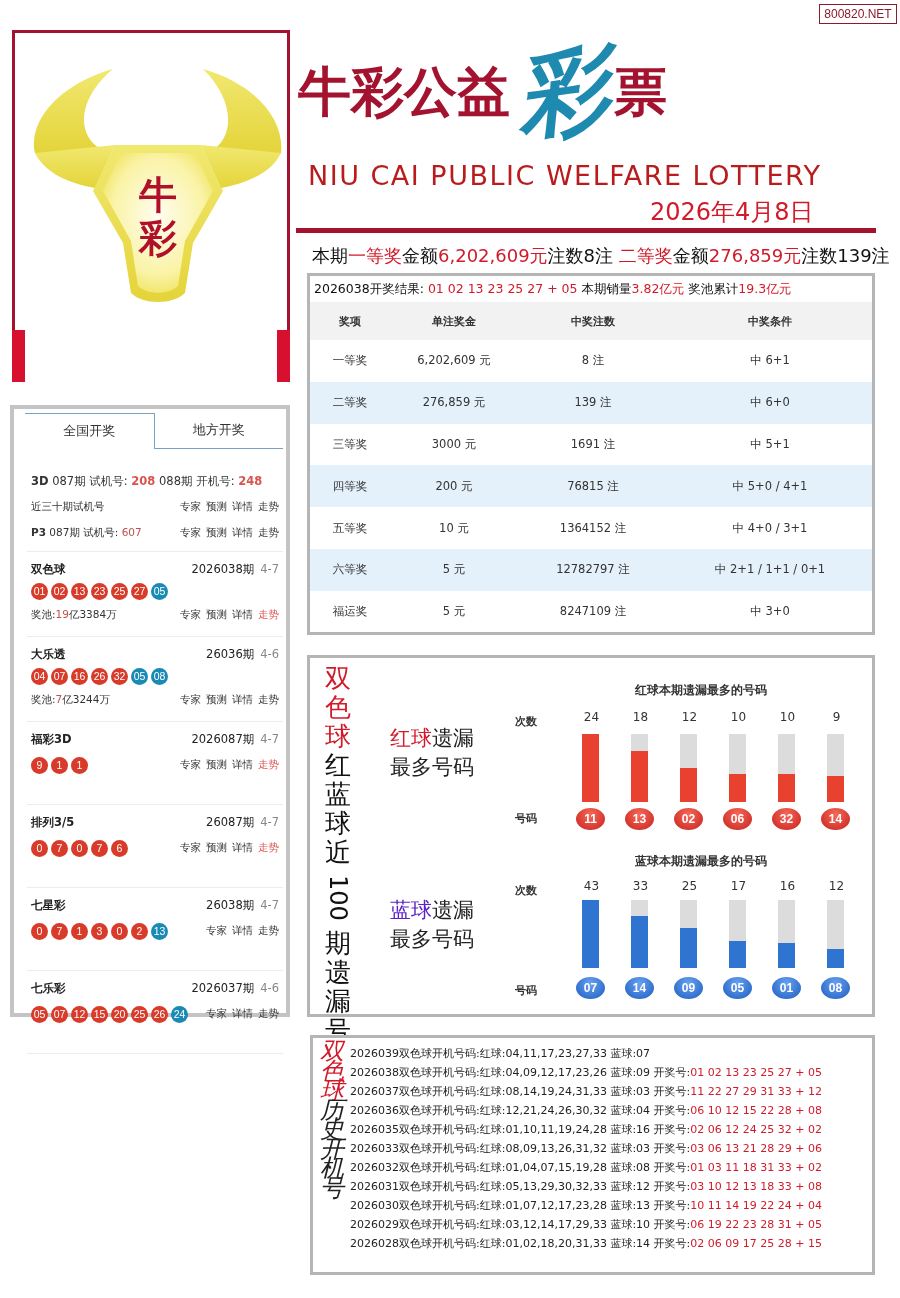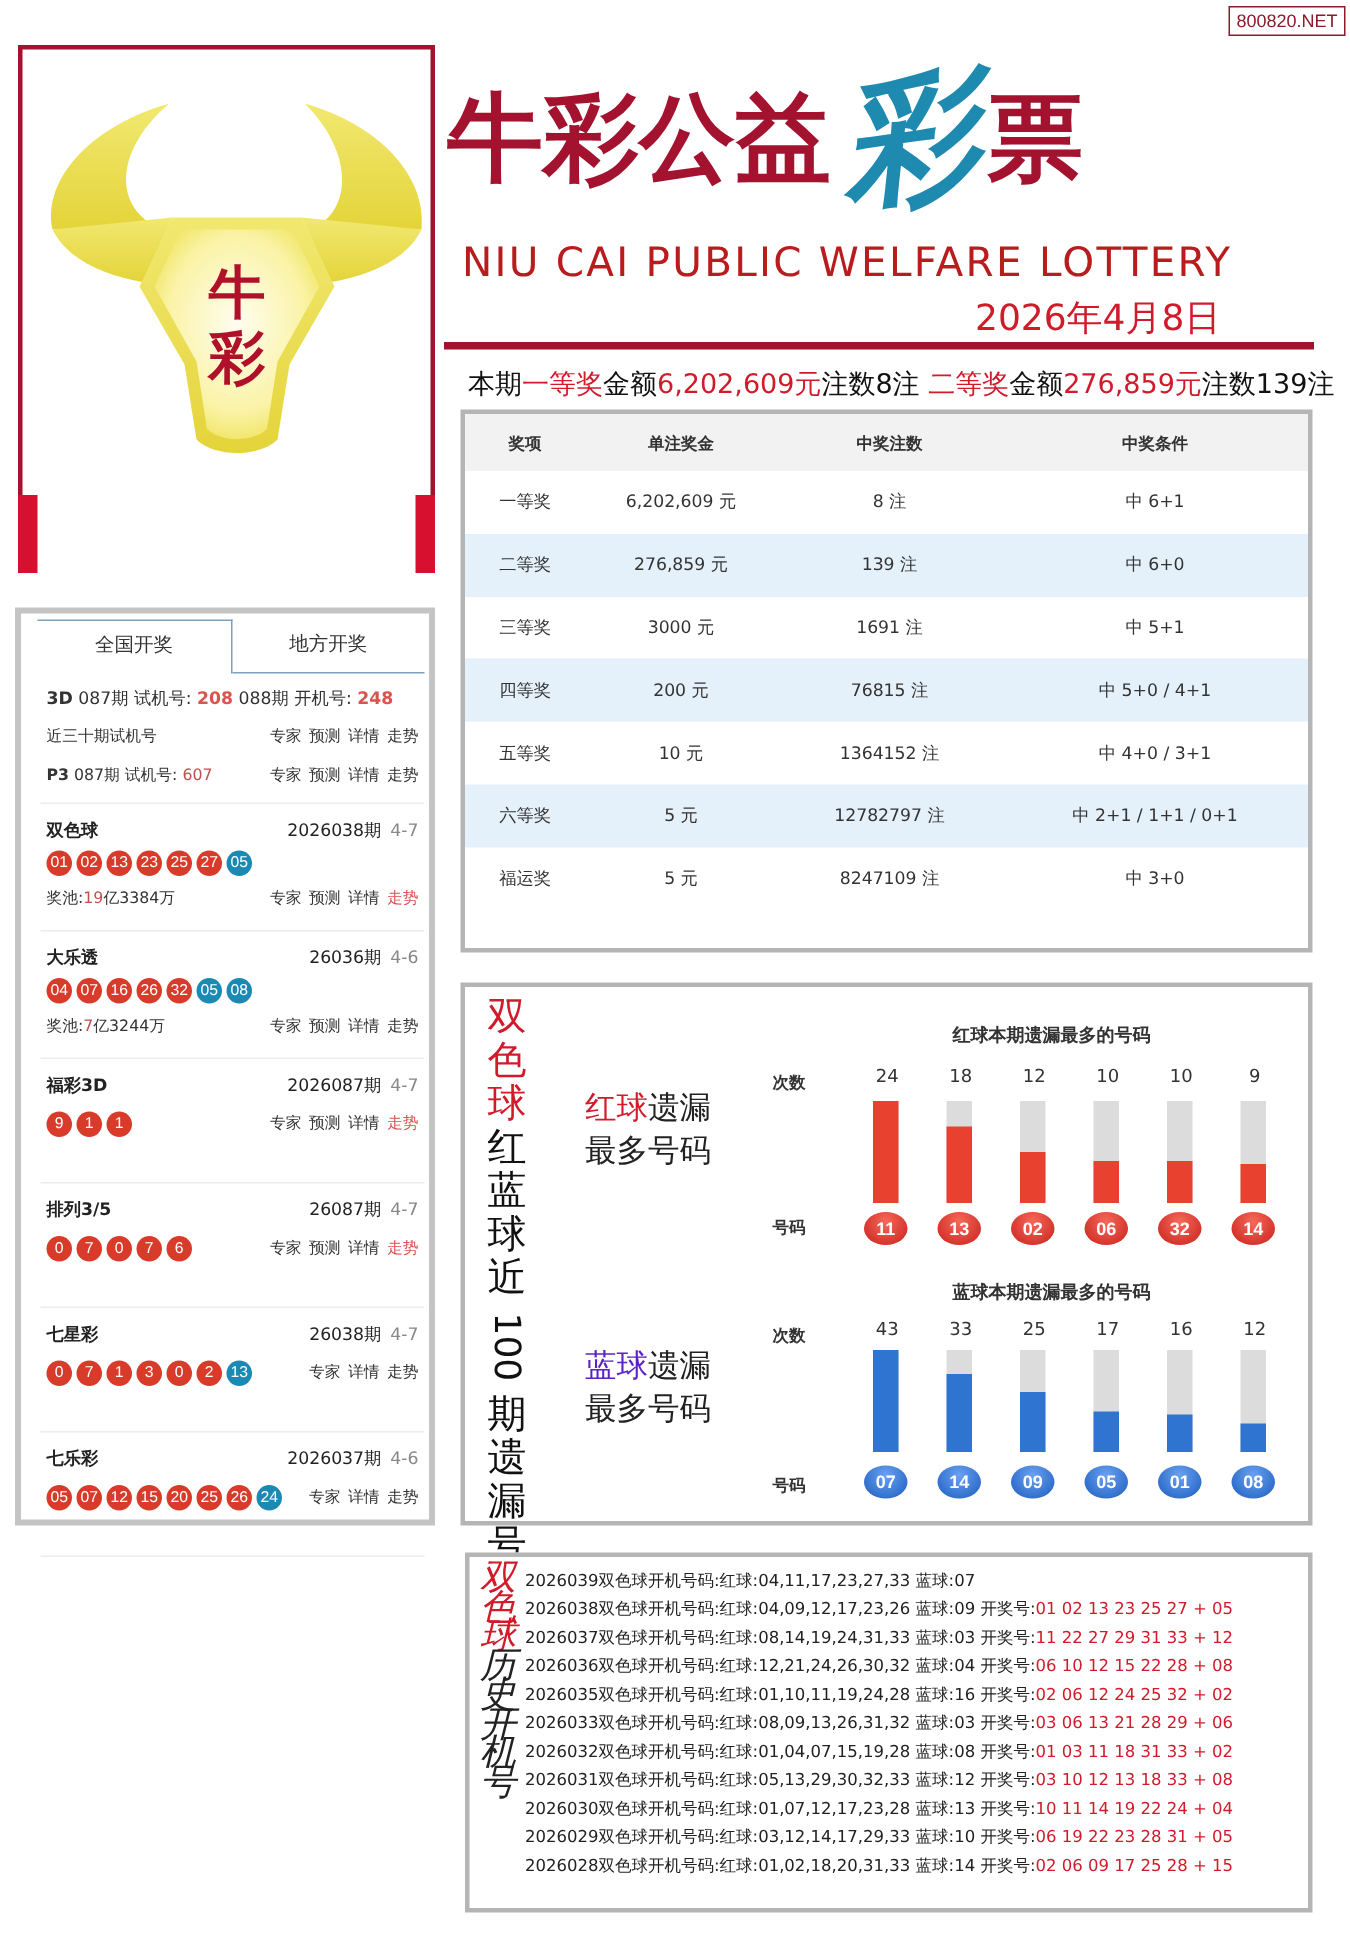--- a/index.html
+++ b/index.html
@@ -10,21 +10,21 @@
 
   
   .logo-box { position: absolute; left: 12px; top: 30px; width: 278px; height: 352px; border-top: 3px solid #a3122e; border-left: 3px solid #a3122e; border-right: 3px solid #a3122e; }
   .logo-box .foot { position: absolute; bottom: 0; width: 13px; height: 52px; background: #d6102e; }
   .logo-box .foot.l { left: -3px; }
   .logo-box .foot.r { right: -3px; }
   .logo-svg { position: absolute; left: 8px; top: 10px; }
 
   
   .title { position: absolute; left: 298px; top: 42px; height: 100px; display: flex; align-items: center; }
-  .title .t { font-family: Liberation Sans, sans-serif; font-weight: bold; font-size: 64px; color: #a3122e; letter-spacing: 0px; line-height: 1; }
+  .title .t { font-family: Liberation Serif, serif; font-weight: bold; font-size: 53px; color: #a3122e; letter-spacing: 0px; line-height: 1; }
   .title .art { font-family: "DejaVu Serif", serif; font-weight: bold; font-style: italic; font-size: 92px; color: #1f8ab0; margin: 0 6px; transform: rotate(-8deg); display: inline-block; line-height: 1; }
   .subtitle { position: absolute; left: 308px; top: 160px; font-family: "DejaVu Sans", sans-serif; font-size: 27px; color: #b91c1c; letter-spacing: 1.5px; white-space: nowrap; }
   .date { position: absolute; left: 650px; top: 196px; font-family: "DejaVu Sans", sans-serif; font-size: 24px; color: #d11a2a; }
   .red-rule { position: absolute; left: 296px; top: 228px; width: 580px; height: 5px; background: #a3122e; }
 
   .summary { position: absolute; left: 312px; top: 244px; font-size: 18px; color: #111; white-space: nowrap; }
   .summary .r { color: #d11a2a; }
 
   
   .prize-panel { position: absolute; left: 307px; top: 273px; width: 568px; height: 362px; border: 3px solid #b5b5b5; background: #fff; }
@@ -127,20 +127,26 @@
 <div class="subtitle">NIU CAI PUBLIC WELFARE LOTTERY</div>
 <div class="date">2026年4月8日</div>
 <div class="red-rule"></div>
 
 <div class="summary">
   <span>本期</span><span class="r">一等奖</span><span>金额</span><span class="r">6,202,609元</span><span>注数8注</span>
   <span class="r">二等奖</span><span>金额</span><span class="r">276,859元</span><span>注数139注</span>
 </div>
 
 <div class="prize-panel">
+  <div class="prize-head-line">
+    <span>2026038开奖结果:</span>
+    <span class="r">01 02 13 23 25 27 + 05</span>
+    <span>本期销量</span><span class="r">3.82亿元</span>
+    <span>奖池累计</span><span class="r">19.3亿元</span>
+  </div>
   <table class="prize-table">
     <thead>
       <tr>
         <th>奖项</th>
         <th>单注奖金</th>
         <th>中奖注数</th>
         <th>中奖条件</th>
       </tr>
     </thead>
     <tbody id="prize-body">
@@ -189,21 +195,21 @@
       </tbody>
   </table>
 </div>
 
 <div class="left-panel">
   <div class="tabs">
     <div class="tab active">全国开奖</div>
     <div class="tab inactive">地方开奖</div>
   </div>
   <div class="lp-body" id="lp-body">
-    <div class="row" style="height:24px;font-size:11.5px;">
+    <div class="row" style="height:24px;font-size:11.5px;margin-top:16px;">
       <span>
         <span class="bold">3D</span>
         <span>087期 试机号:</span>
         <span class="rnum">208</span>
         <span>088期 开机号:</span>
         <span class="rnum">248</span>
       </span>
     </div>
     <div class="row" style="height:28px;">
       <span>近三十期试机号</span>

